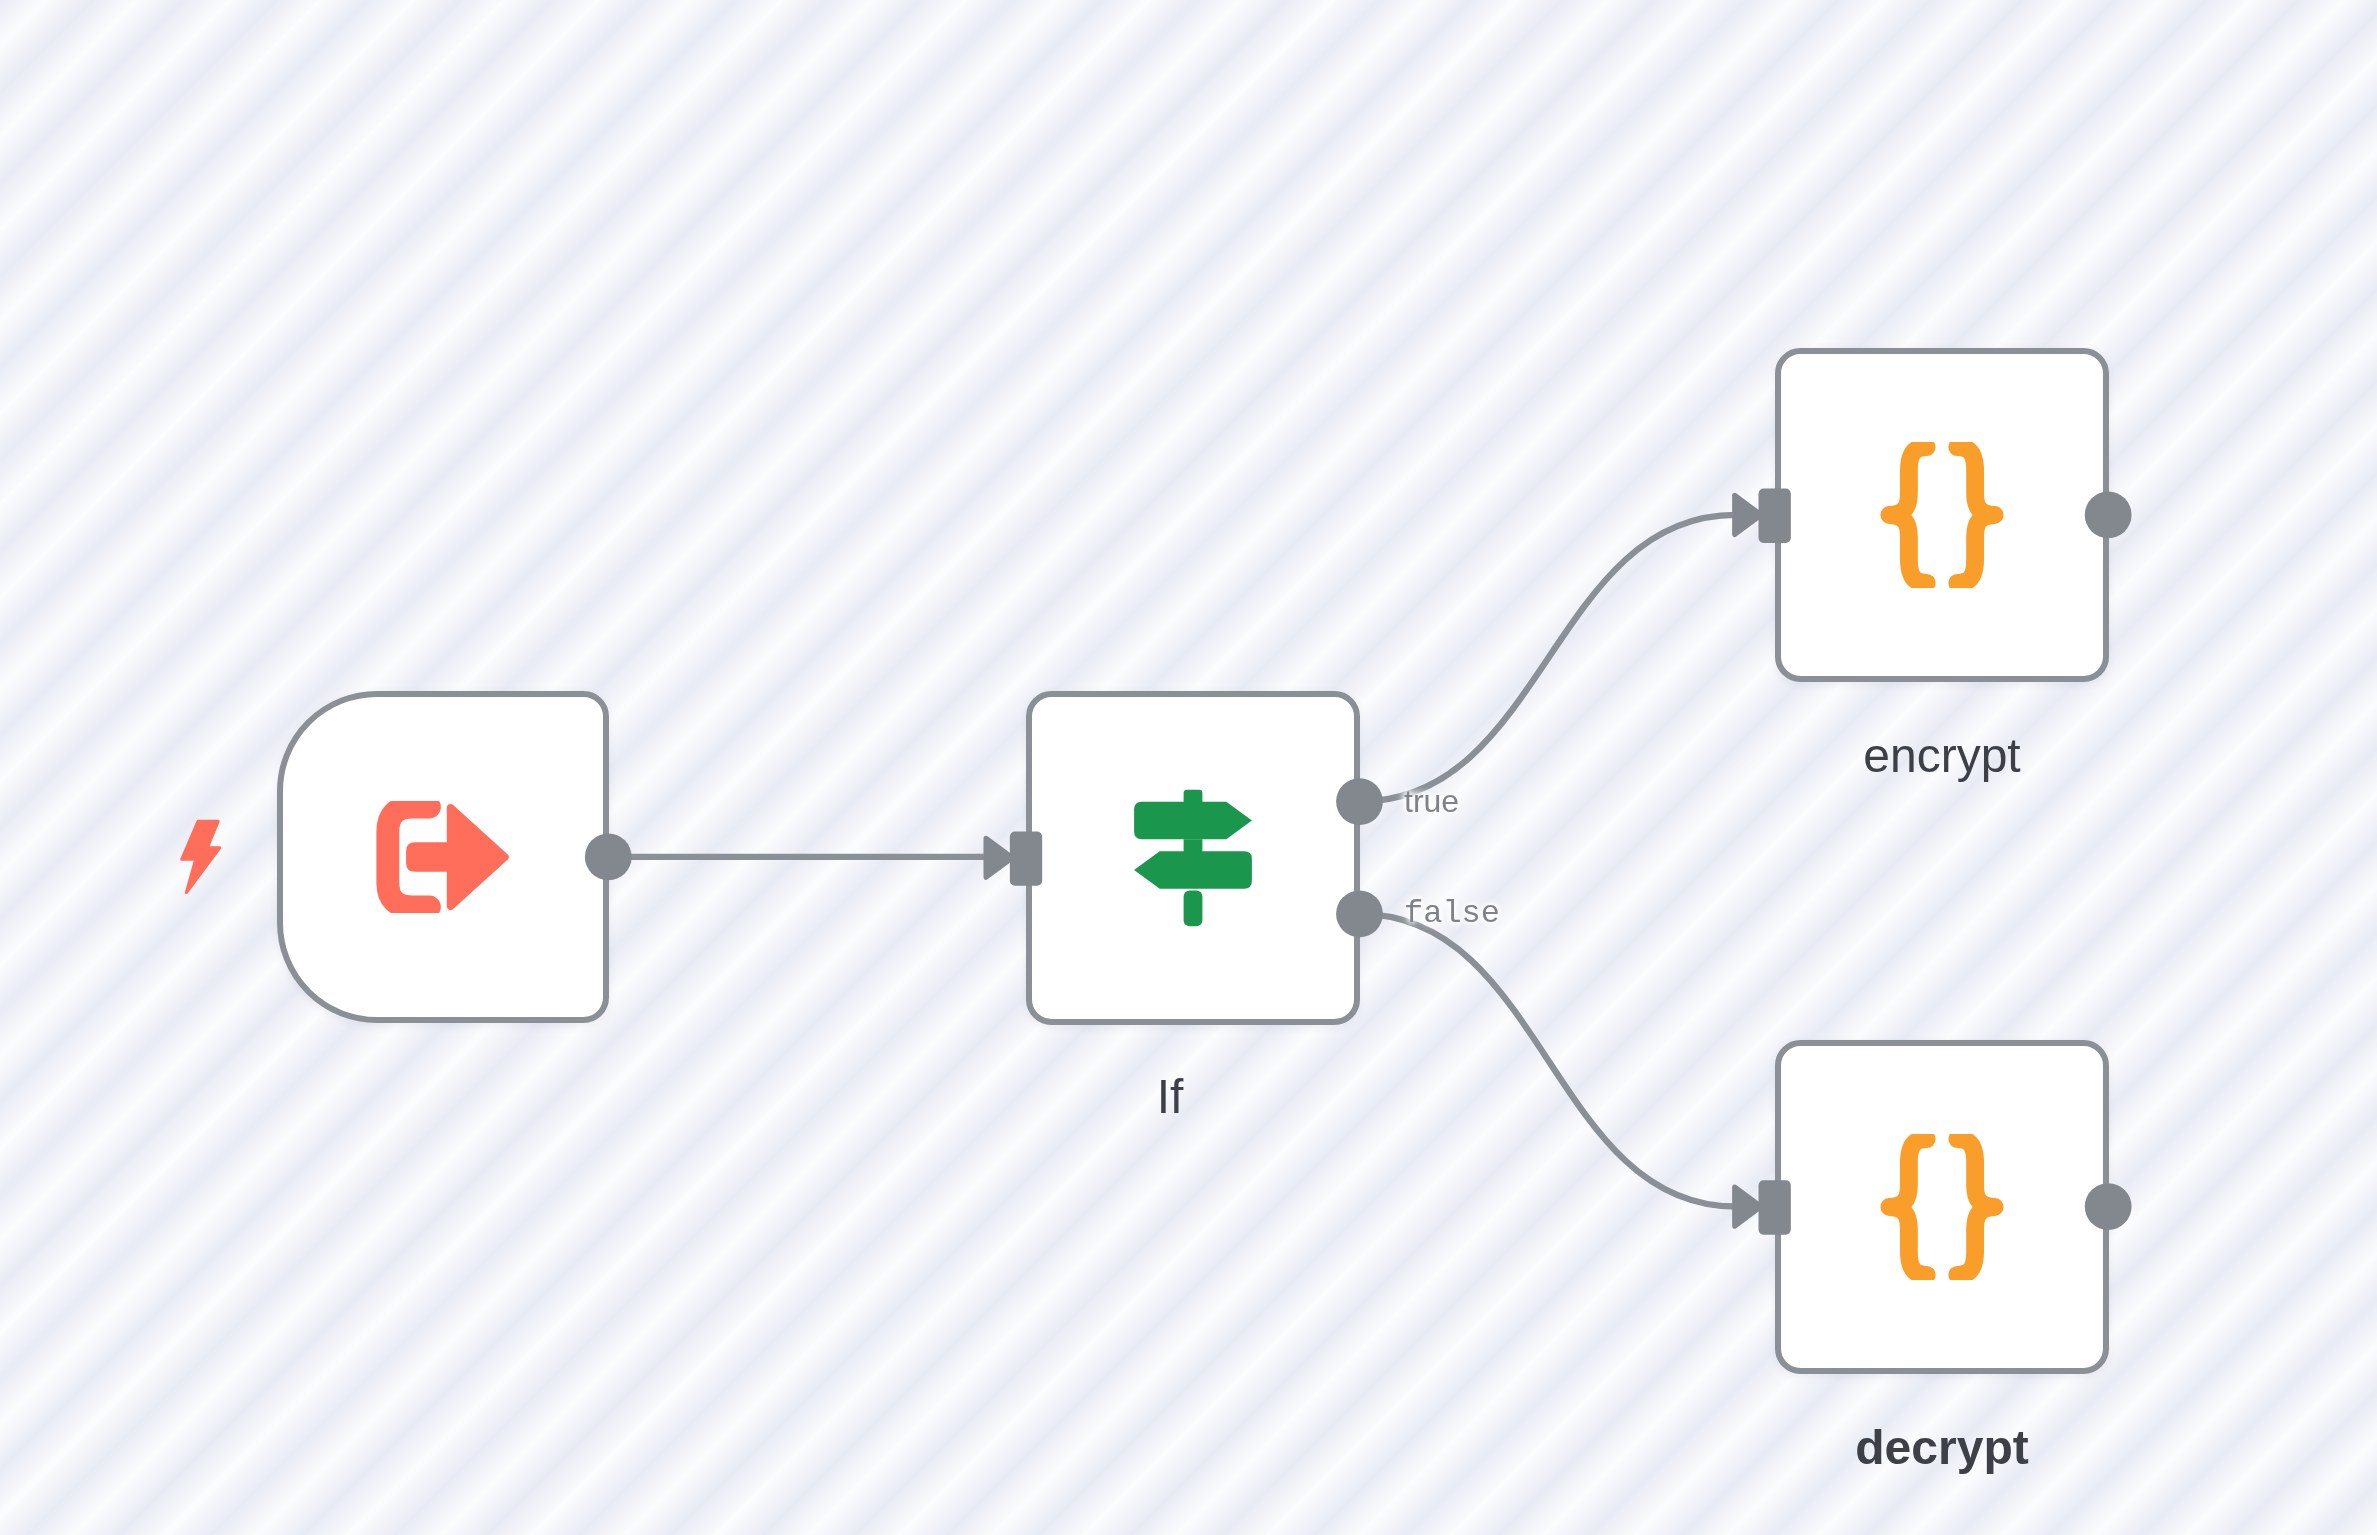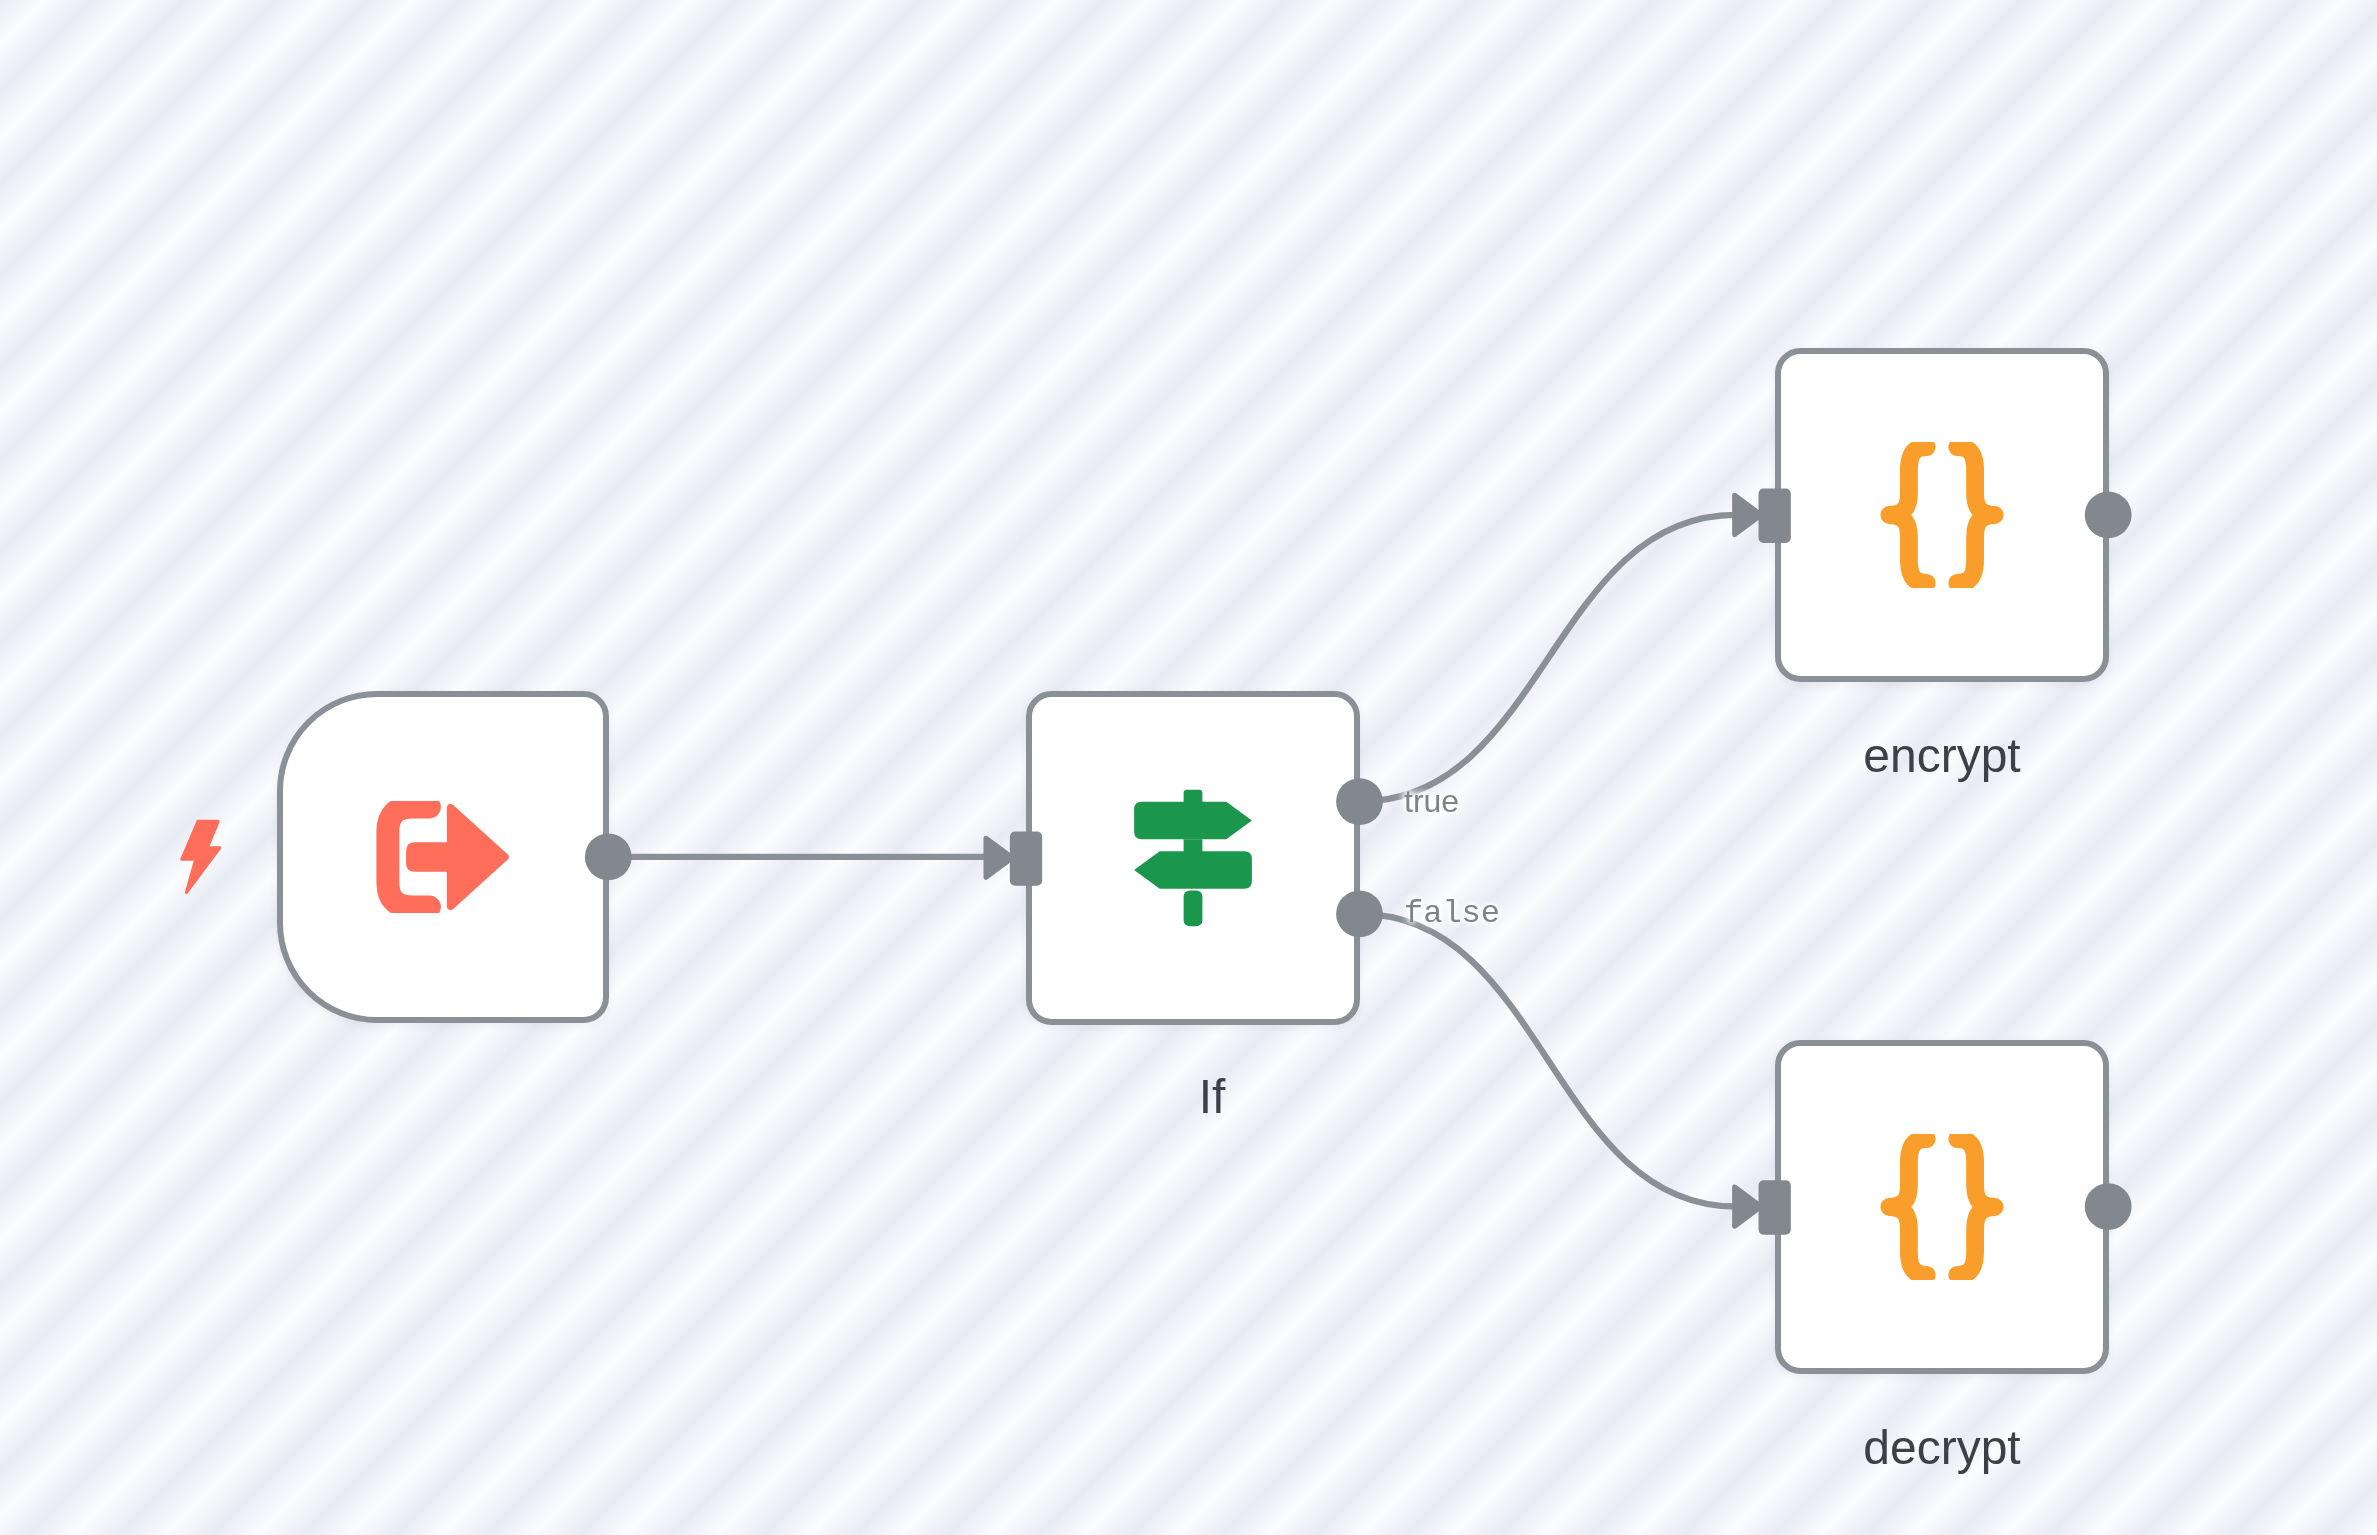--- a/index.html
+++ b/index.html
@@ -50,41 +50,41 @@
     <svg class="icon" width="140" height="140" viewBox="0 0 164 164">
       <g fill="#1a964d">
         <rect x="71" y="2" width="22" height="18" rx="4"></rect>
         <path d="M 22 16 H 121 L 151 38 L 121 60 H 22 Q 13 60 13 51 V 25 Q 13 16 22 16 Z"></path>
         <rect x="71" y="60" width="22" height="16"></rect>
         <path d="M 43 74 H 142 Q 151 74 151 83 V 109 Q 151 118 142 118 H 43 L 13 96 Z"></path>
         <rect x="71" y="120" width="22" height="42" rx="7"></rect>
       </g>
     </svg>
   </div>
-  <div class="node-label" style="left:1042px;top:1058px;width:340px;">If</div>
+  <div class="node-label" style="left:1000px;top:1058px;width:340px;">If</div>
 
   <div class="node node-square" style="left:1775px;top:348px;">
     <svg class="icon" width="136" height="146" viewBox="0 0 160 172">
       <g fill="none" stroke="#f99d2b" stroke-width="21" stroke-linecap="round" stroke-linejoin="round">
         <path d="M 62 6 C 45 6 41 16 41 34 L 41 60 C 41 78 35 85 18 86 C 35 87 41 94 41 112 L 41 138 C 41 156 45 166 62 166"></path>
         <path d="M 98 6 C 115 6 119 16 119 34 L 119 60 C 119 78 125 85 142 86 C 125 87 119 94 119 112 L 119 138 C 119 156 115 166 98 166"></path>
       </g>
     </svg>
   </div>
   <div class="node-label" style="left:1772px;top:717px;width:340px;">encrypt</div>
 
   <div class="node node-square" style="left:1775px;top:1040px;">
     <svg class="icon" width="136" height="146" viewBox="0 0 160 172">
       <g fill="none" stroke="#f99d2b" stroke-width="21" stroke-linecap="round" stroke-linejoin="round">
         <path d="M 62 6 C 45 6 41 16 41 34 L 41 60 C 41 78 35 85 18 86 C 35 87 41 94 41 112 L 41 138 C 41 156 45 166 62 166"></path>
         <path d="M 98 6 C 115 6 119 16 119 34 L 119 60 C 119 78 125 85 142 86 C 125 87 119 94 119 112 L 119 138 C 119 156 115 166 98 166"></path>
       </g>
     </svg>
   </div>
-  <div class="node-label" style="left:1772px;top:1409px;width:340px;">decrypt</div>
+  <div class="node-label" style="left:1772px;top:1409px;width:340px;font-weight:bold;">decrypt</div>
 
   <svg class="wires" width="2377" height="1536" viewBox="0 0 2794 1805">
 
     <g fill="none" stroke="#8b9097" stroke-width="7.5">
       <path d="M 715 1007 L 1160 1007"></path>
       <path d="M 1598 942 C 1815 942 1825 605 2040 605"></path>
       <path d="M 1598 1074 C 1815 1074 1825 1418 2040 1418"></path>
     </g>
 
     <g fill="#83888f">

